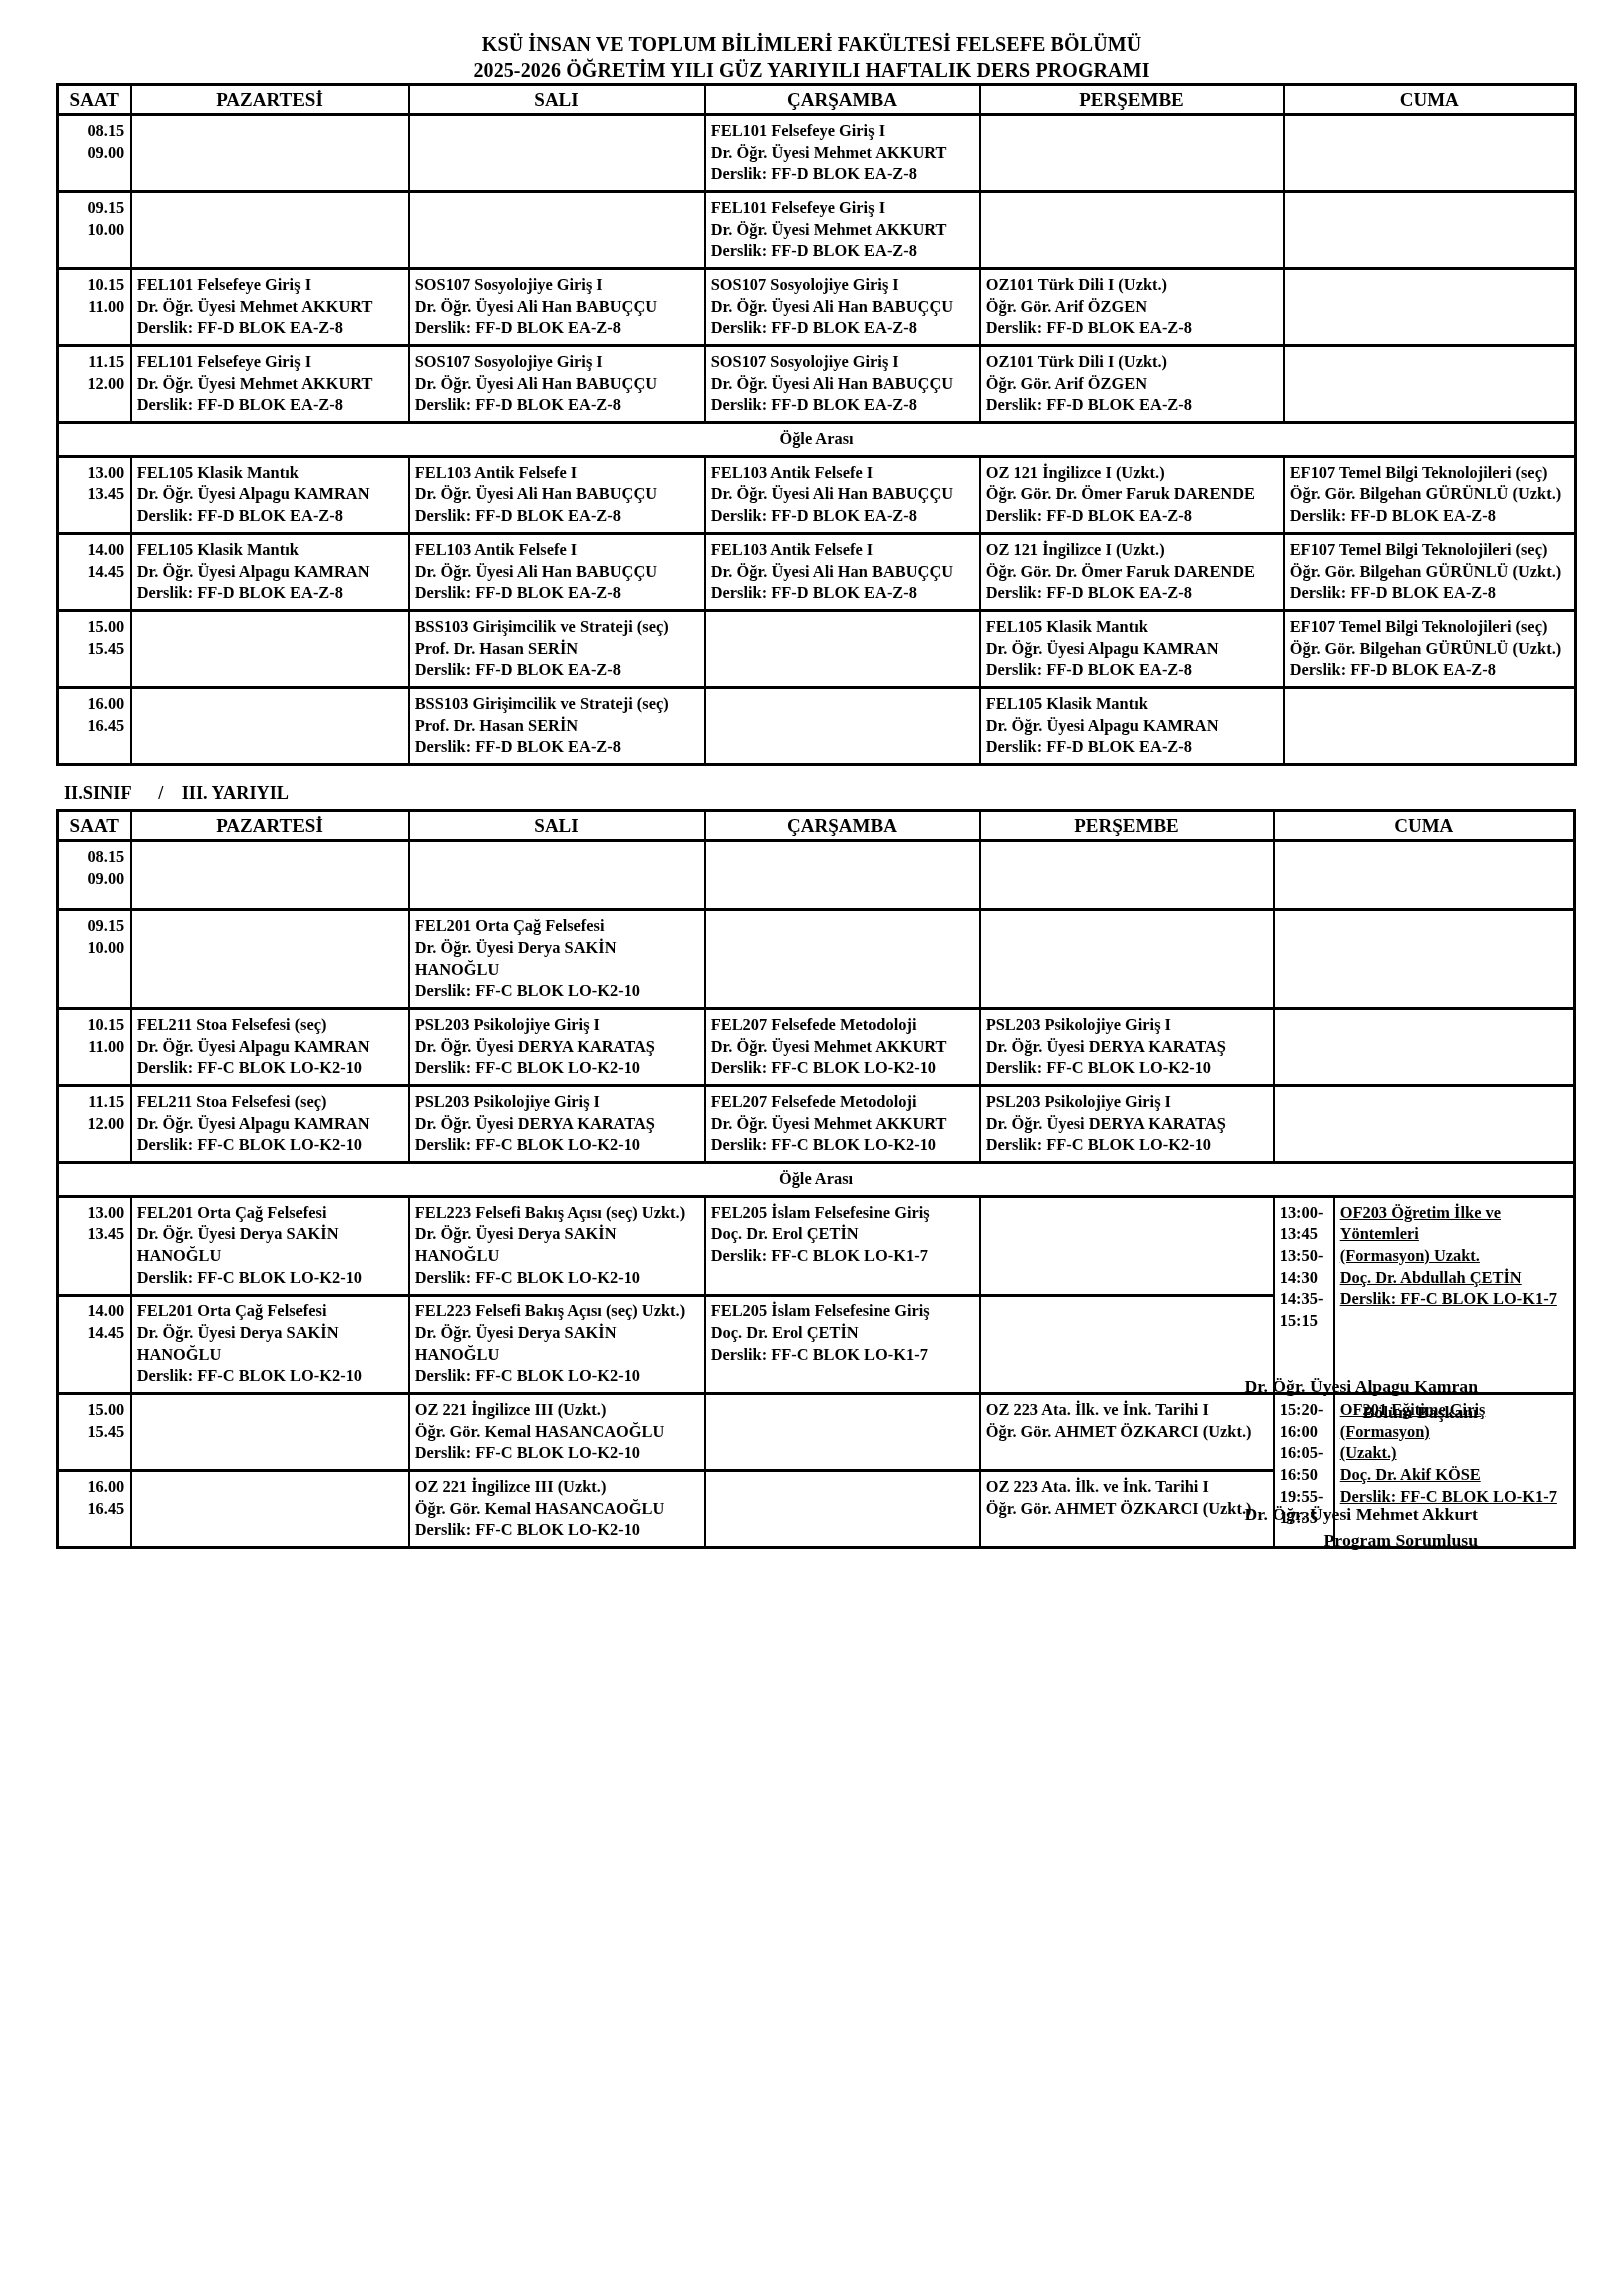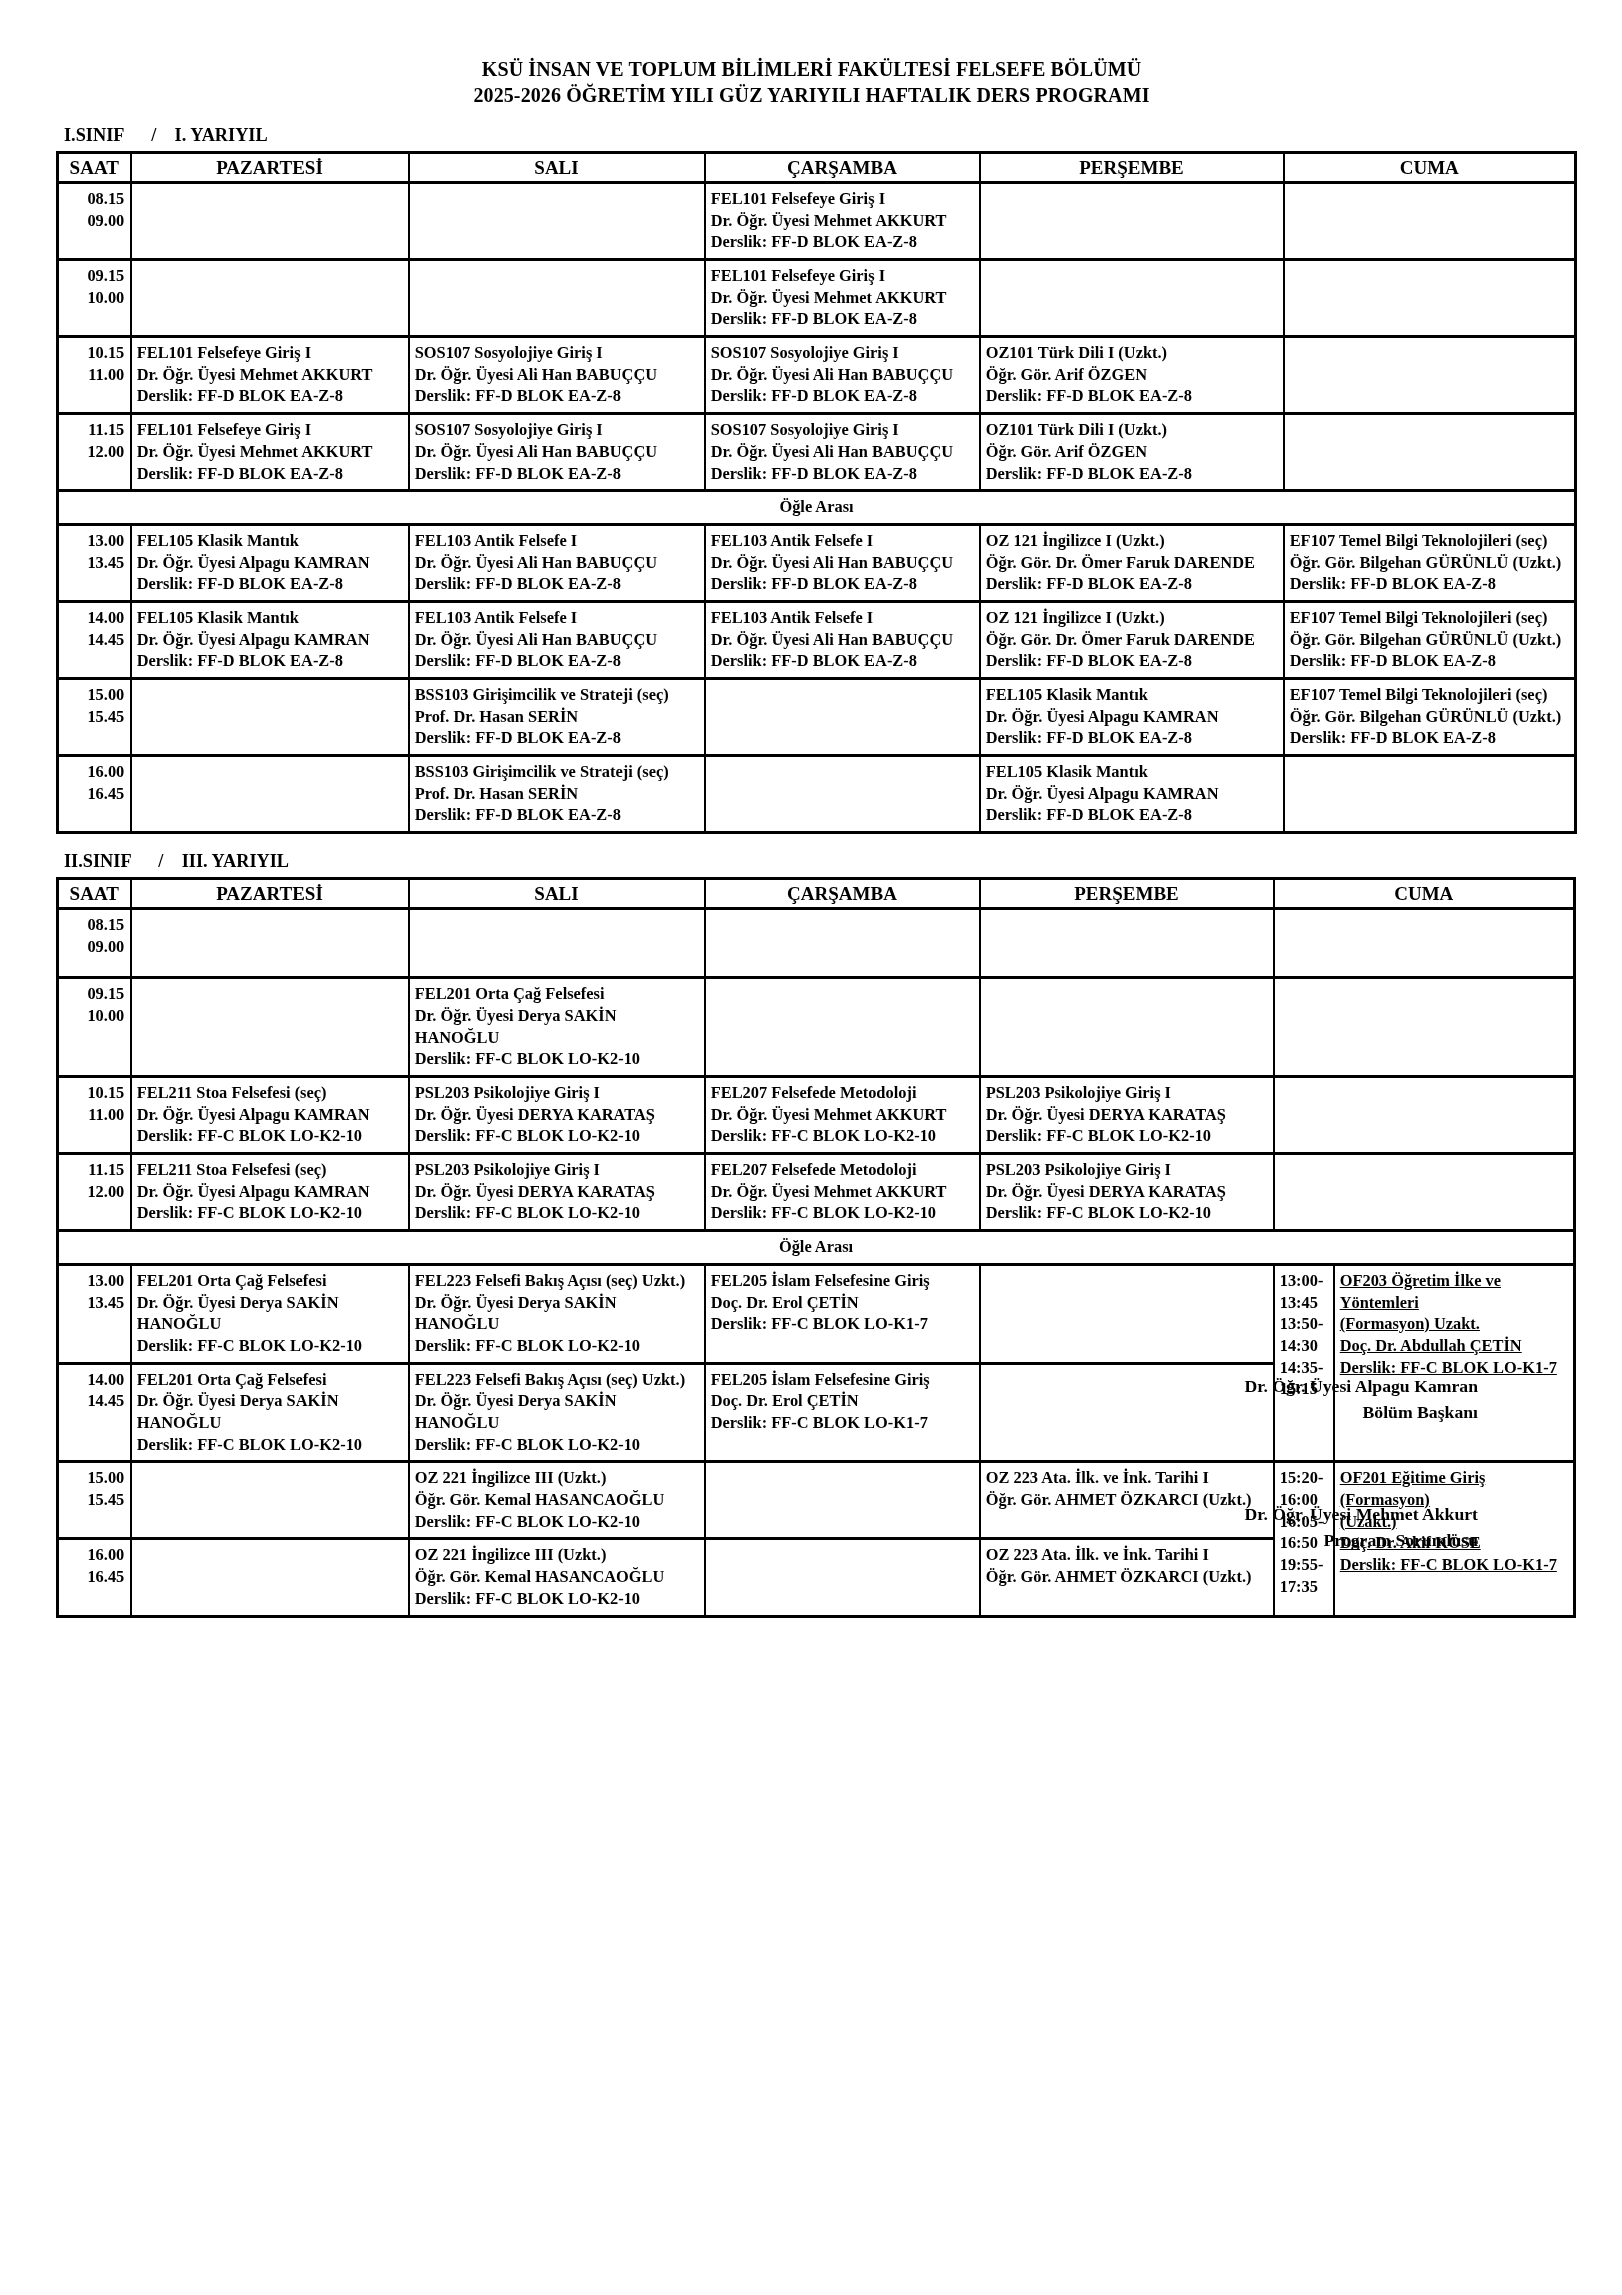--- a/index.html
+++ b/index.html
@@ -2,21 +2,21 @@
 <html style="font-size:10.5px"><head>
 <meta charset="utf-8">
 <style>
   * { margin:0; padding:0; box-sizing:border-box; }
   html,body { background:#ffffff; }
   .page {
     width:1623px; height:2295px; background:#ffffff; color:#000;
     font-family:"Liberation Serif","DejaVu Serif",serif;
     font-weight:700; position:relative; overflow:hidden;
   }
-  .title { text-align:center; padding-top:56px; font-size:20px; line-height:1.3; letter-spacing:0.1px; }
+  .title { text-align:center; padding-top:31px; font-size:20px; line-height:1.3; letter-spacing:0.1px; }
   .section-label { margin:17px 0 5.2px 64px; font-size:18.3px; white-space:pre; }
   table.schedule {
     border-collapse:collapse; margin-left:56px; width:1518px;
     table-layout:fixed; border:3.3px solid #000;
   }
   table.schedule th {
     font-size:19px; border:2px solid #000; border-top:3.3px solid #000;
     border-bottom:3.9px solid #000; height:30px; text-align:center; padding:1.3px;
   }
   table.schedule td {
@@ -36,21 +36,20 @@
 </head>
 <body>
 
 <div class="page">
 
   <div class="title">
     <div>KSÜ İNSAN VE TOPLUM BİLİMLERİ FAKÜLTESİ FELSEFE BÖLÜMÜ</div>
     <div>2025-2026 ÖĞRETİM YILI GÜZ YARIYILI HAFTALIK DERS PROGRAMI</div>
   </div>
 
-  <div class="section-label">I.SINIF      /    I. YARIYIL</div>
 
   <table class="schedule">
     <colgroup>
       <col style="width:73px">
         <col style="width:278px">
         <col style="width:296px">
       <col style="width:275px">
         <col style="width:304px">
         <col style="width:292px">
     </colgroup>

